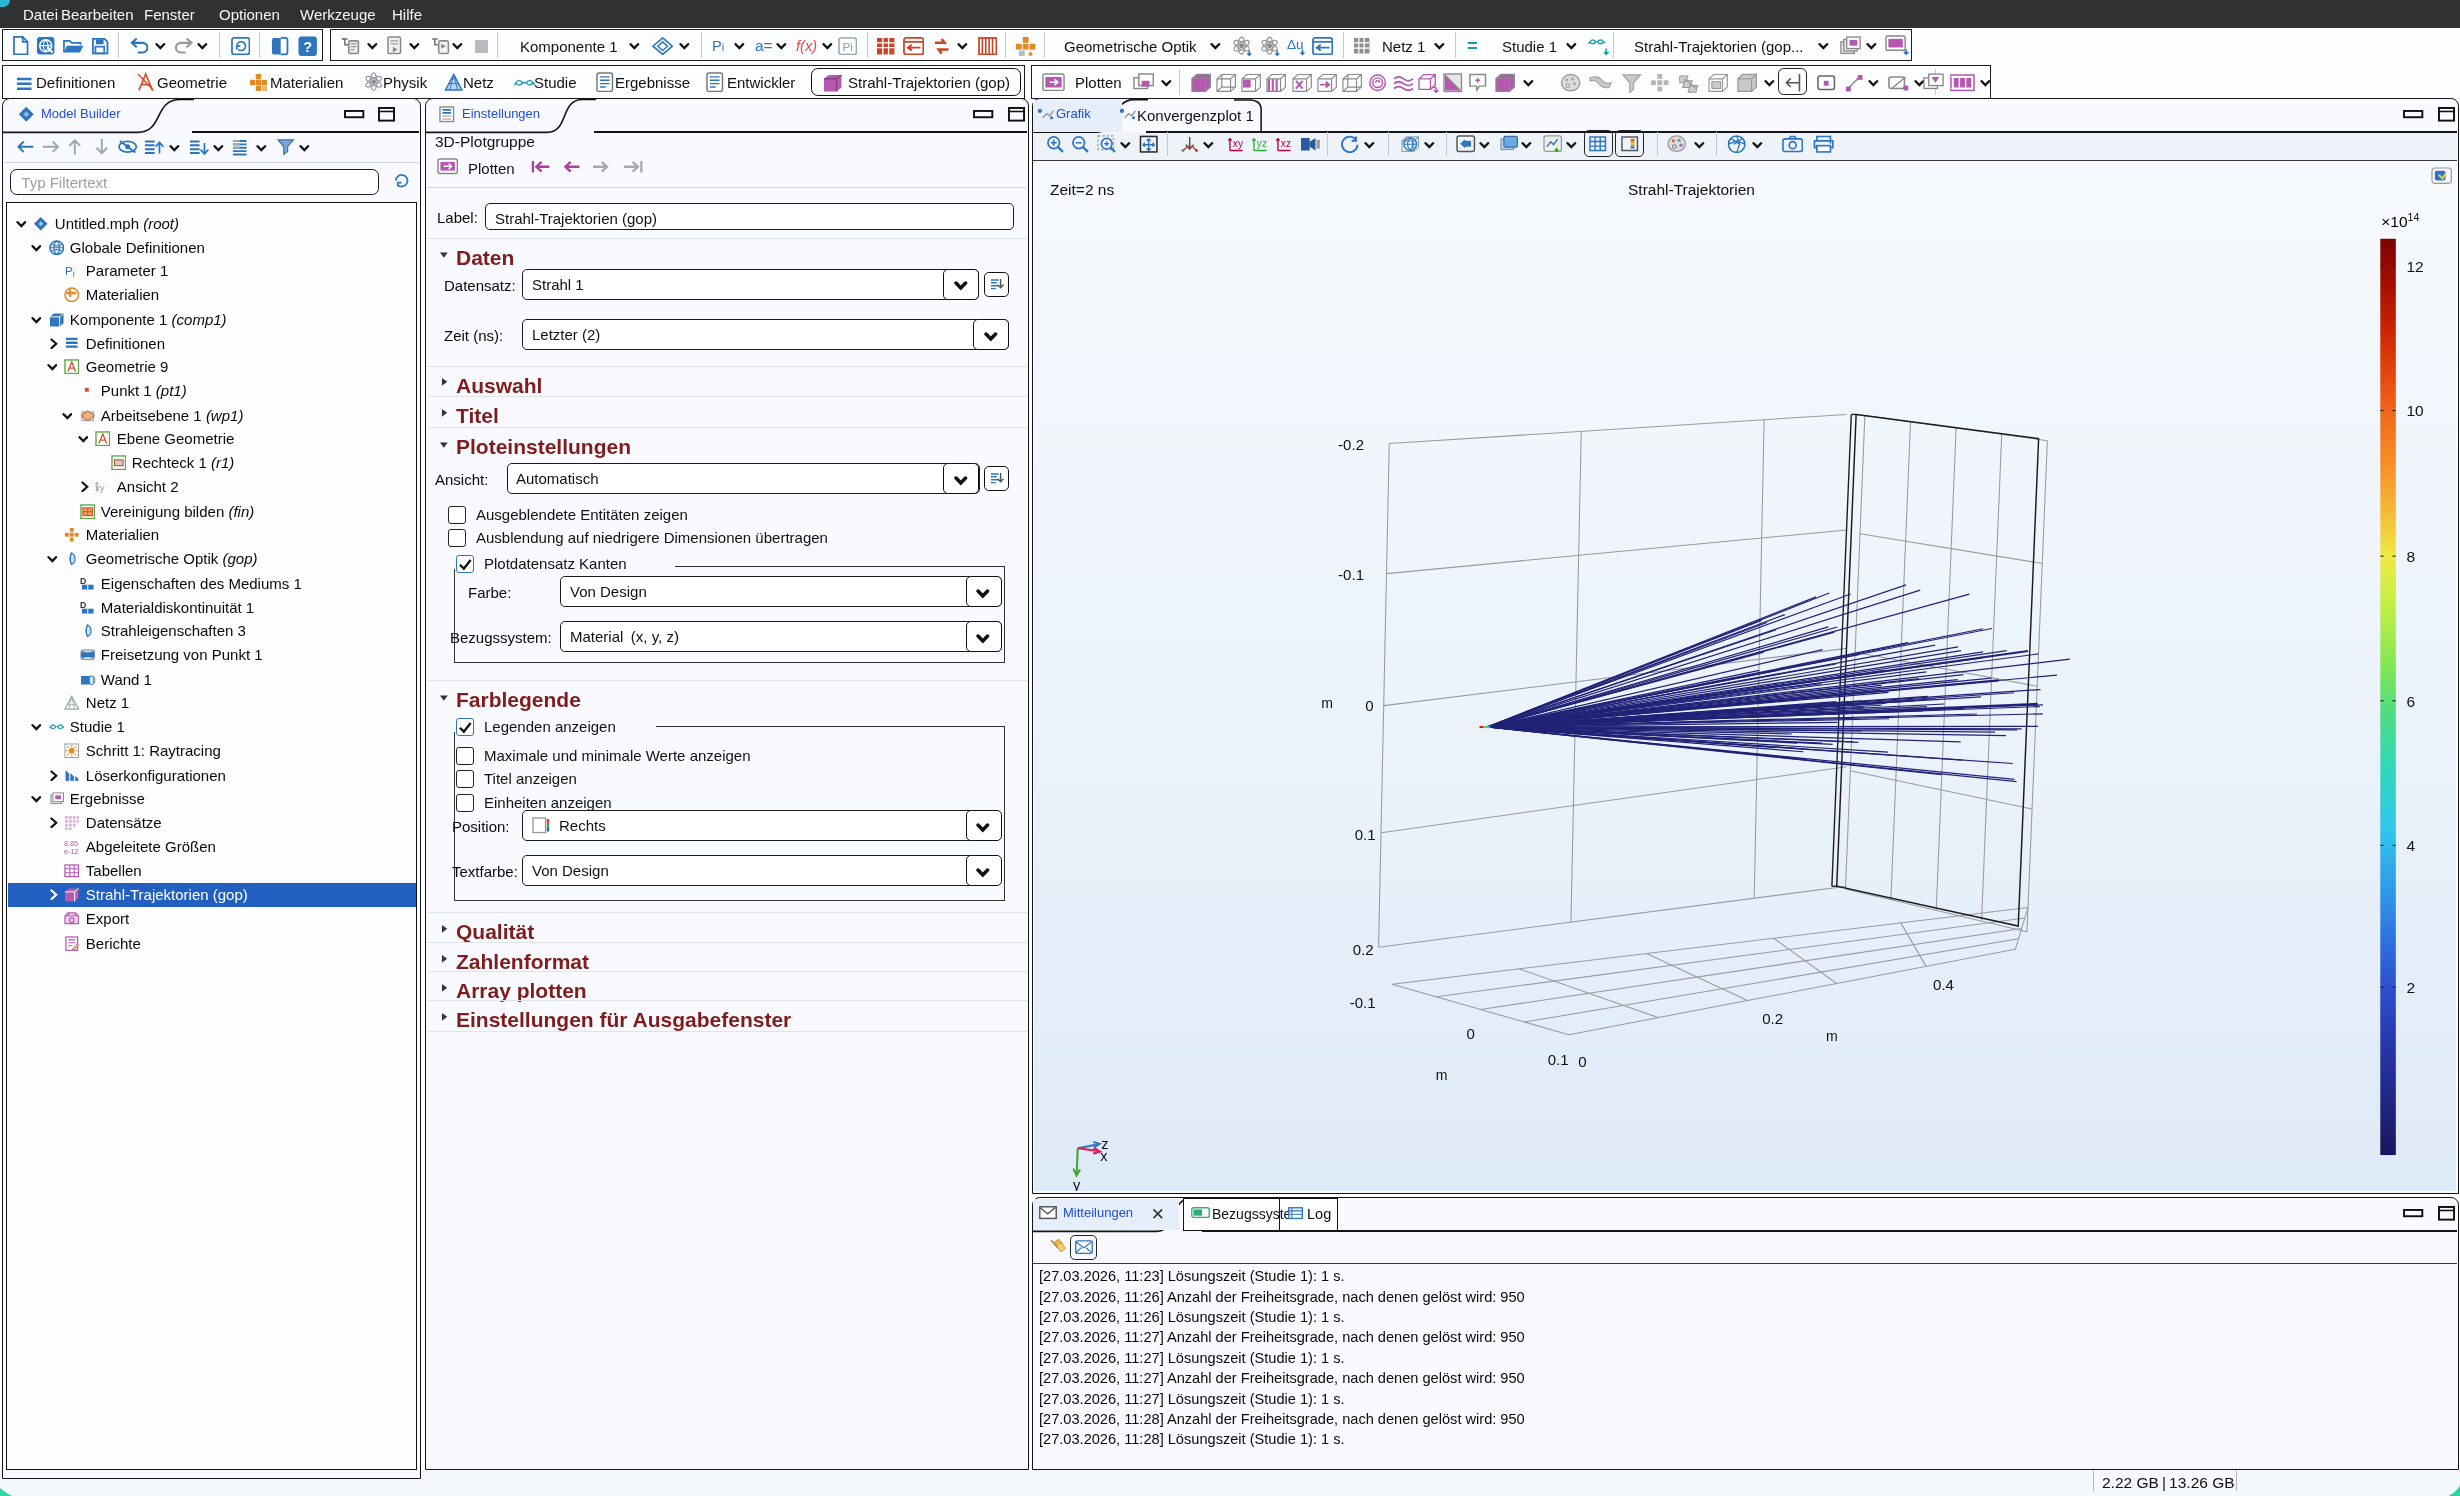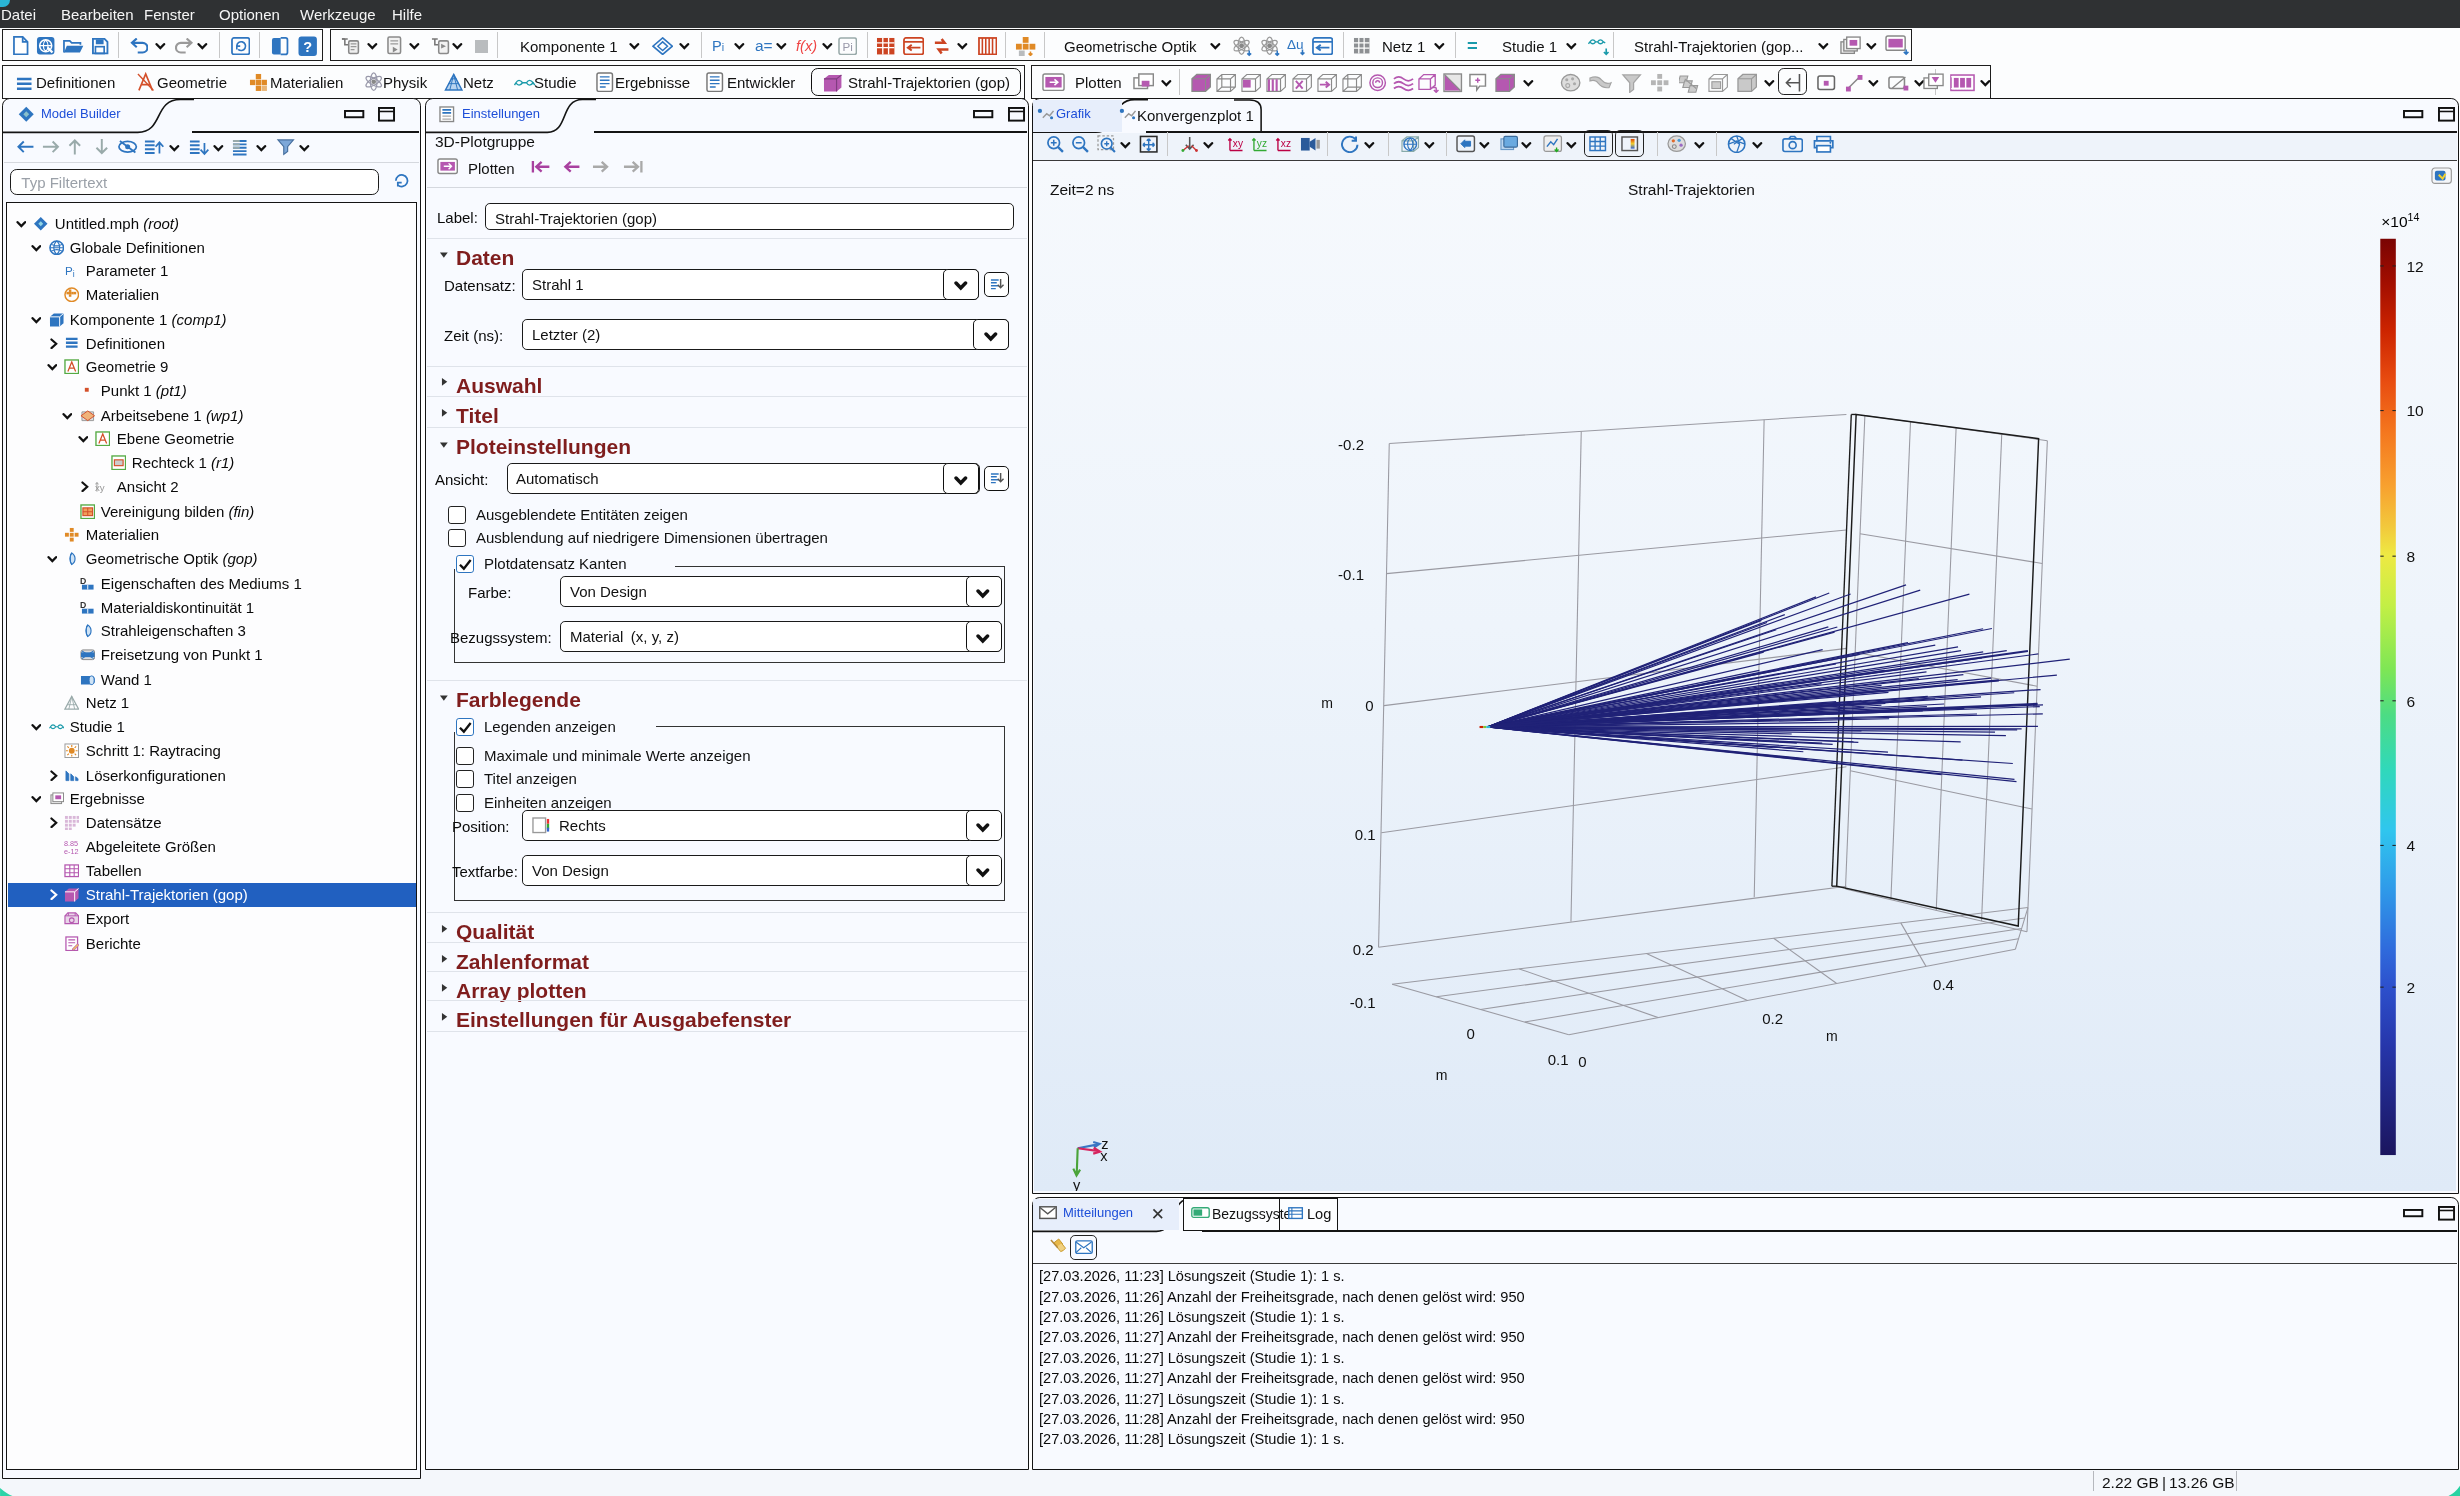--- a/index.html
+++ b/index.html
@@ -28,21 +28,21 @@
 .fieldlab{position:absolute;font-size:15px;color:#0a0a0a;white-space:nowrap;}
 .ddbtn{position:absolute;background:#fff;border:1.7px solid #111;border-radius:4.9px;}
 .cb{position:absolute;width:18.4px;height:18.4px;background:#fff;border:1.6px solid #222;border-radius:2.9px;}
 .grpbox{position:absolute;border:1.5px solid #3c3c3c;}
 
 .logline{position:absolute;font-size:14.6px;white-space:nowrap;color:#0a0a0a;}
 #statusbar{left:0;top:1470px;width:2461px;height:26px;background:#f4f7fb;z-index:-1;}
 svg{display:block;}
 </style></head><body>
 <div id="menubar" class="abs">
-    <span style="left:1px">Datei</span>
+    <span style="left:23px">Datei</span>
     <span style="left:61px">Bearbeiten</span>
     <span style="left:144px">Fenster</span>
     <span style="left:219px">Optionen</span>
     <span style="left:300px">Werkzeuge</span>
     <span style="left:392px">Hilfe</span>
   </div>
 <div id="corner-tl" class="abs" style="left:0;top:0;width:9.7px;height:6.8px;background:#2ab5d6;border-radius:0 0 7.8px 0"></div>
 <div id="row2" class="abs"></div>
 <div class="abs tbbox" style="left:1.9px;top:29px;width:321px;height:32px"></div>
 <div class="abs tbbox" style="left:330px;top:29px;width:1582px;height:32px"></div>

